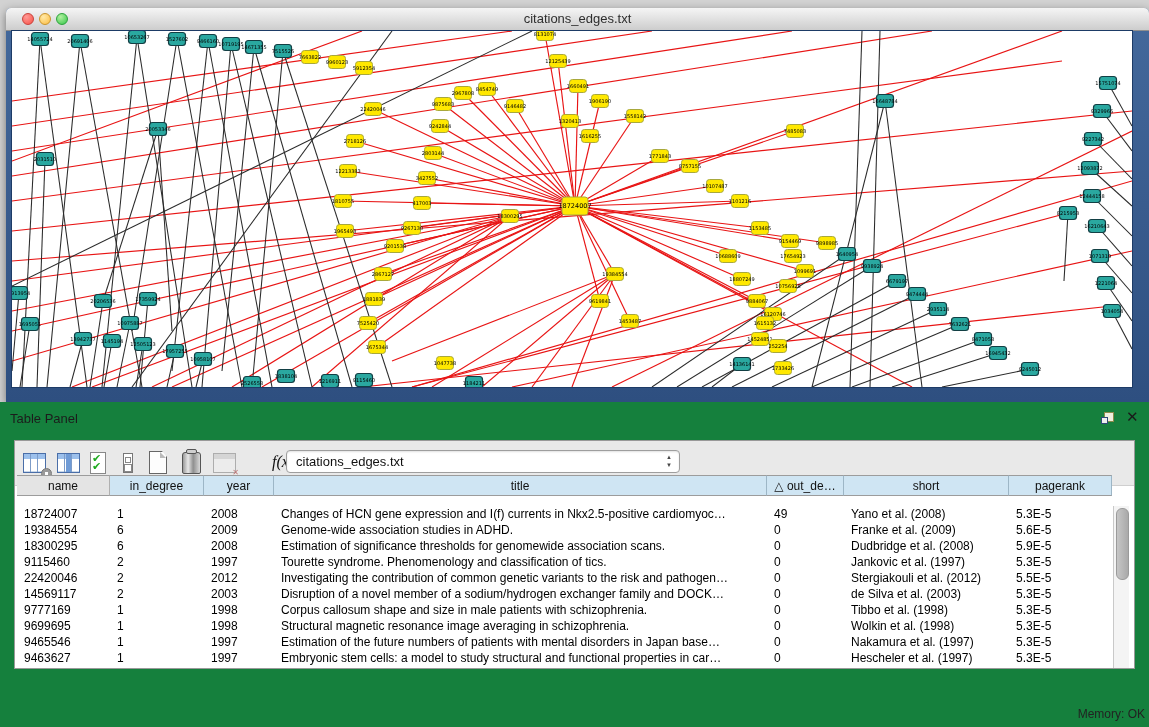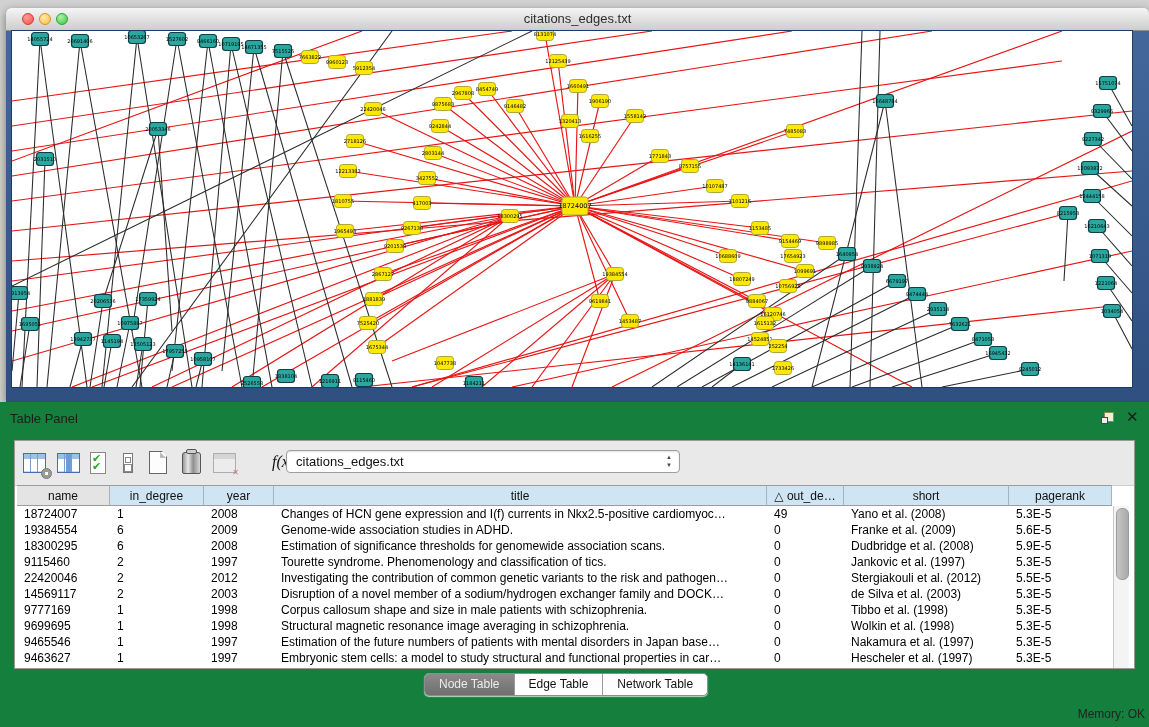--- a/index.html
+++ b/index.html
@@ -58,21 +58,21 @@
   .ic-trash:before{content:"";position:absolute;left:3px;top:-4px;width:9px;height:3px;border:1px solid #555;border-radius:2px;background:#cfcfcf;}
   .ic-gridgray{position:absolute;left:2px;top:4px;width:21px;height:18px;border:1px solid #9a9a9a;background:
      linear-gradient(#cfcfcf,#cfcfcf) 0 0/21px 5px no-repeat,#eee;opacity:.75;}
   .ic-gridgray:after{content:"✕";position:absolute;right:-4px;bottom:-5px;font-size:8px;color:#b05050;}
   .fx{position:absolute;left:0;top:4px;font-family:"Liberation Serif","DejaVu Serif",serif;font-style:italic;font-size:16px;color:#111;margin-left:20px;}
   .combo{position:absolute;left:271px;top:9px;width:394px;height:23px;background:#fff;border:1px solid #9e9e9e;
          border-radius:4px;box-sizing:border-box;box-shadow:inset 0 1px 2px rgba(0,0,0,.12);}
   .combo .val{position:absolute;left:9px;top:3px;font-size:13px;color:#111;}
   .combo .spin{position:absolute;right:7px;top:2px;font-size:6px;line-height:8px;color:#444;text-align:center;}
   
-  .thead{position:absolute;left:2px;top:44px;height:35px;white-space:nowrap;font-size:12px;}
+  .thead{position:absolute;left:2px;top:34px;height:35px;white-space:nowrap;font-size:12px;}
   .th{display:inline-block;height:21px;line-height:21px;text-align:center;box-sizing:border-box;
       background:#cfe5f3;border-top:1px solid #9c9c9c;border-bottom:1px solid #9c9c9c;border-right:1px solid #9db6c6;
       color:#111;overflow:hidden;vertical-align:top;}
   .th.gray{background:#e4e4e4;border-right:1px solid #b0b0b0;}
   .tbody{position:absolute;left:2px;top:65px;width:1096px;height:162px;overflow:hidden;font-size:12px;}
   .tr{height:16px;line-height:16px;white-space:nowrap;}
   .td{display:inline-block;height:16px;box-sizing:border-box;padding-left:7px;overflow:hidden;vertical-align:top;color:#000;}
   .vscroll{position:absolute;left:1098px;top:65px;width:16px;height:162px;background:#f4f4f4;border-left:1px solid #c9c9c9;box-sizing:border-box;}
   .vthumb{position:absolute;left:2px;top:2px;width:11px;height:70px;border-radius:6px;
           background:linear-gradient(90deg,#c6c6c6,#a9a9a9);border:1px solid #9a9a9a;}
@@ -504,24 +504,19 @@
           <div class="tr"><span class="td" style="width: 93px;">9777169</span><span class="td" style="width: 94px;">1</span><span class="td" style="width: 70px;">1998</span><span class="td" style="width: 493px;">Corpus callosum shape and size in male patients with schizophrenia.</span><span class="td" style="width: 77px;">0</span><span class="td" style="width: 165px;">Tibbo et al. (1998)</span><span class="td" style="width: 103px;">5.3E-5</span></div>
           <div class="tr"><span class="td" style="width: 93px;">9699695</span><span class="td" style="width: 94px;">1</span><span class="td" style="width: 70px;">1998</span><span class="td" style="width: 493px;">Structural magnetic resonance image averaging in schizophrenia.</span><span class="td" style="width: 77px;">0</span><span class="td" style="width: 165px;">Wolkin et al. (1998)</span><span class="td" style="width: 103px;">5.3E-5</span></div>
           <div class="tr"><span class="td" style="width: 93px;">9465546</span><span class="td" style="width: 94px;">1</span><span class="td" style="width: 70px;">1997</span><span class="td" style="width: 493px;">Estimation of the future numbers of patients with mental disorders in Japan base…</span><span class="td" style="width: 77px;">0</span><span class="td" style="width: 165px;">Nakamura et al. (1997)</span><span class="td" style="width: 103px;">5.3E-5</span></div>
           <div class="tr"><span class="td" style="width: 93px;">9463627</span><span class="td" style="width: 94px;">1</span><span class="td" style="width: 70px;">1997</span><span class="td" style="width: 493px;">Embryonic stem cells: a model to study structural and functional properties in car…</span><span class="td" style="width: 77px;">0</span><span class="td" style="width: 165px;">Hescheler et al. (1997)</span><span class="td" style="width: 103px;">5.3E-5</span></div>
         </div>
       <div class="vscroll">
           <div class="vthumb"></div>
         </div>
     </div>
 
-    <div class="tabs" id="tabs">
-        <span class="tab sel">Node Table</span>
-        <span class="tab">Edge Table</span>
-        <span class="tab">Network Table</span>
-      </div>
 
     <div class="statusbar">
       <span class="mem-label">Memory: OK</span>
       <span class="mem-dot"></span>
     </div>
   </div>
 </div>
 
 </body></html>

